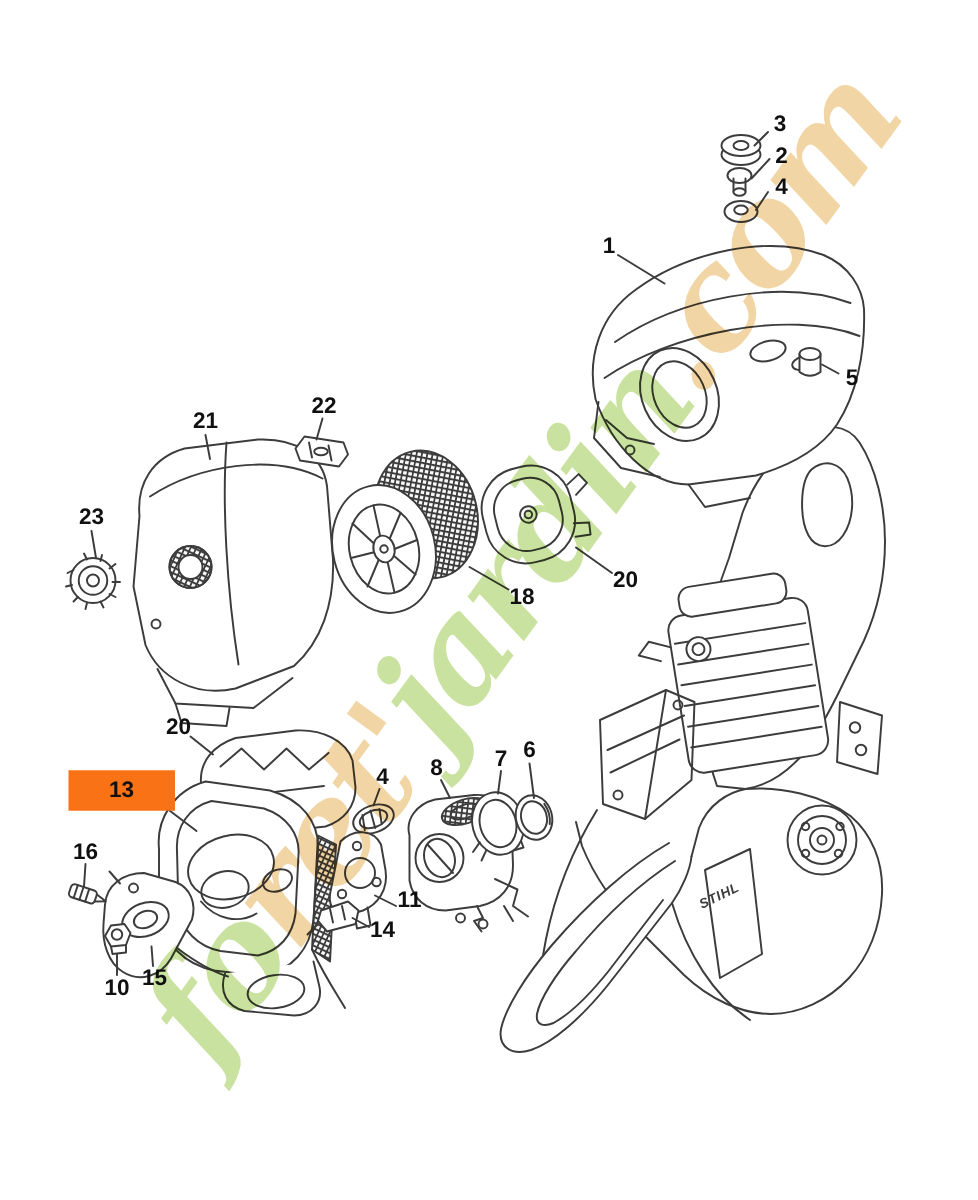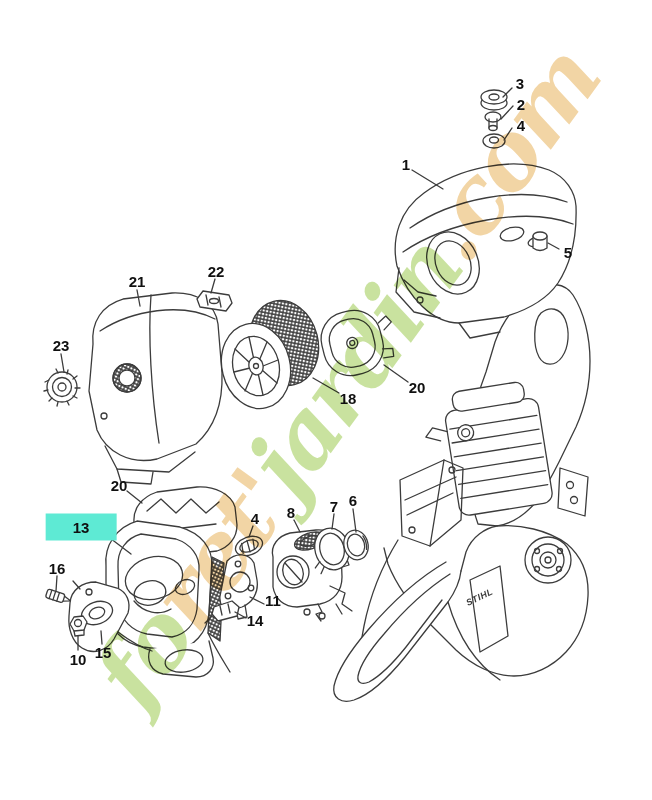--- a/index.html
+++ b/index.html
@@ -15,21 +15,21 @@
   #art text{stroke:none;}
   .wm{position:absolute;left:116px;top:648px;z-index:2;white-space:nowrap;
       transform-origin:0 50%;transform:rotate(-54deg);
       font-family:"DejaVu Serif",serif;font-style:italic;font-weight:bold;
       font-size:92px;line-height:92px;letter-spacing:-3px;
       mix-blend-mode:multiply;pointer-events:none;}
   .wm .g{color:#c9e29f;}
   .wm .t{color:#f2d5a5;}
   .lbl{position:absolute;z-index:3;transform:translate(-50%,-50%);
        font-weight:bold;font-size:15px;color:#101010;cursor:pointer;}
-  .lbl.hl{background:#5eead4;padding:5px 27px;}
+  .lbl.hl{background:#f97316;padding:5px 27px;}
   #brandText{font-family:"Liberation Sans",sans-serif;font-weight:bold;font-style:italic;
        font-size:9px;fill:#3c3c3c;letter-spacing:0.5px;}
 </style>
 </head>
 <body>
 
 <div id="stage">
 
   <svg id="art" width="652" height="800" viewBox="0 0 652 800">
     <defs>

